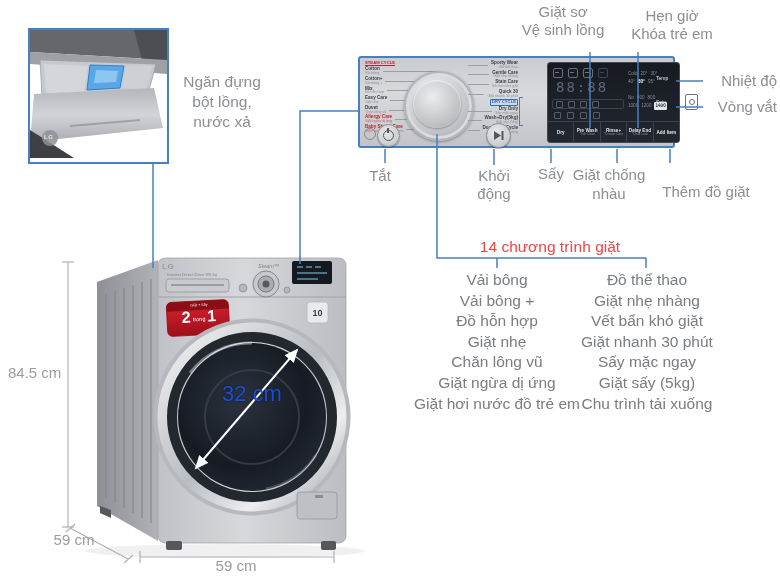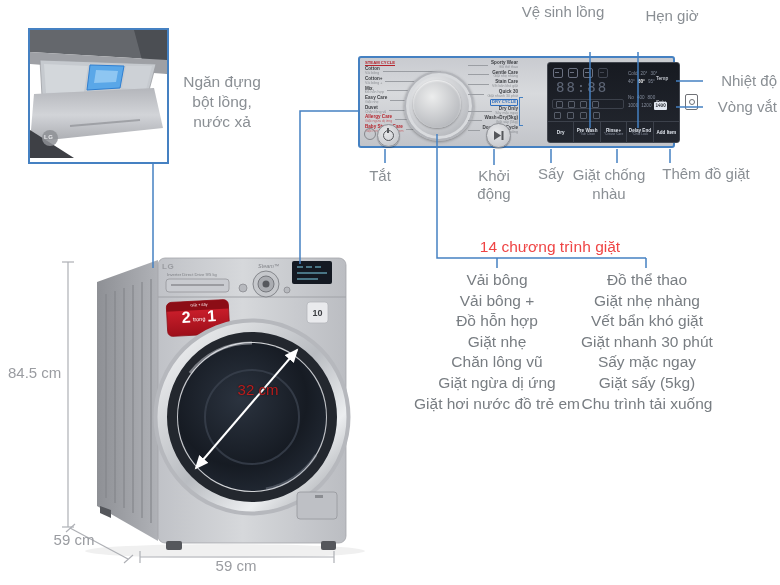--- a/index.html
+++ b/index.html
@@ -78,21 +78,21 @@
   
   .mtxt{position:absolute;color:#8f9196;}
   #m-lg{left:162px;top:262px;font-size:8px;font-weight:bold;color:#9a9ca1;letter-spacing:.5px;}
   #m-steam{left:258px;top:263px;font-size:5.5px;font-style:italic;color:#85878c;}
   #m-cap{left:167px;top:272px;font-size:4.2px;color:#7e8085;}
   #badge-top{left:175px;top:303px;width:48px;font-size:3.6px;color:#fff;text-align:center;transform:rotate(-3deg);}
   #badge-main{left:173px;top:308px;width:52px;display:flex;align-items:center;justify-content:center;color:#fff;transform:rotate(-3deg);}
   #badge-main .big{font-size:16px;font-weight:bold;}
   #badge-main .small{font-size:5.5px;margin:4px 2px 0;}
   #ten-badge{left:308px;top:303px;width:19px;height:19px;display:flex;align-items:center;justify-content:center;font-size:9px;font-weight:bold;color:#3b3d42;}
-  #door-size{left:226px;top:381px;width:64px;color:#b91c1c;font-size:15px;text-align:center;text-shadow:0 0 2px rgba(0,0,0,.6);}
+  #door-size{left:220px;top:381px;width:64px;color:#1d4ed8;font-size:22px;text-align:center;text-shadow:0 0 2px rgba(0,0,0,.6);}
   #inset-lg{left:14px;top:104px;font-size:6px;font-weight:bold;color:#e9eaec;letter-spacing:.5px;}
 </style>
 </head>
 <body>
 
 <div id="canvas">
 
   <svg class="abs" style="left:0;top:0;" width="780" height="585">
     <defs>
       <linearGradient id="gside" x1="0" y1="0" x2="1" y2="0">
@@ -420,39 +420,41 @@
     </g>
   </svg>
 
   <div class="lbl" style="left:180px;top:72px;width:84px;line-height:20px;font-size:15.5px;">
       <div>Ngăn đựng</div>
       <div>bột lồng,</div>
       <div>nước xả</div>
     </div>
 
   <div class="lbl" style="left:505px;top:3px;width:116px;">
+      <div>Giặt sơ</div>
       <div>Vệ sinh lồng</div>
     </div>
   <div class="lbl" style="left:616px;top:7px;width:112px;">
       <div>Hẹn giờ</div>
+      <div>Khóa trẻ em</div>
     </div>
   <div class="lbl left" style="left:707px;top:72px;width:70px;">Nhiệt độ</div>
   <div class="lbl left" style="left:707px;top:98px;width:70px;">Vòng vắt</div>
 
   <div class="lbl" style="left:362px;top:167px;width:36px;text-align:center;">Tắt</div>
   <div class="lbl" style="left:466px;top:167px;width:56px;">
       <div>Khởi</div>
       <div>động</div>
     </div>
   <div class="lbl" style="left:530px;top:165px;width:42px;">Sấy</div>
   <div class="lbl" style="left:558px;top:165px;width:102px;line-height:19px;">
       <div>Giặt chống</div>
       <div>nhàu</div>
     </div>
-  <div class="lbl" style="left:650px;top:165px;width:112px;">Thêm đồ giặt</div>
+  <div class="lbl" style="left:650px;top:183px;width:112px;">Thêm đồ giặt</div>
 
   <div class="lbl" style="left:432px;top:238px;width:236px;font-size:15.5px;color:#ef4444;">14 chương trình giặt</div>
   <div id="prog-left" class="proglist" style="left:398px;top:270px;width:198px;">
       <div>Vải bông</div>
       <div>Vải bông +</div>
       <div>Đồ hỗn hợp</div>
       <div>Giặt nhẹ</div>
       <div>Chăn lông vũ</div>
       <div>Giặt ngừa dị ứng</div>
       <div>Giặt hơi nước đồ trẻ em</div>

